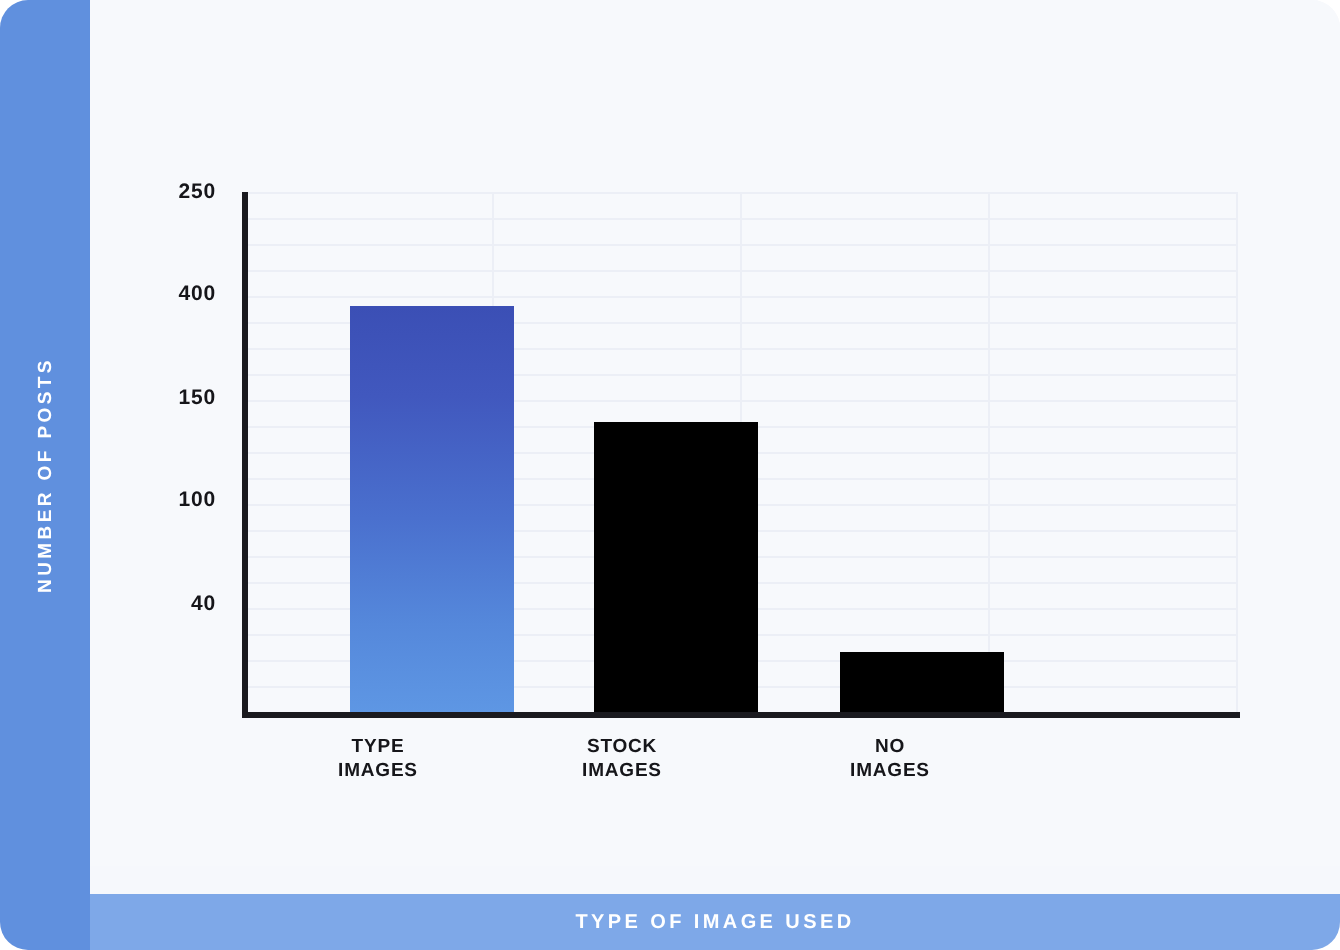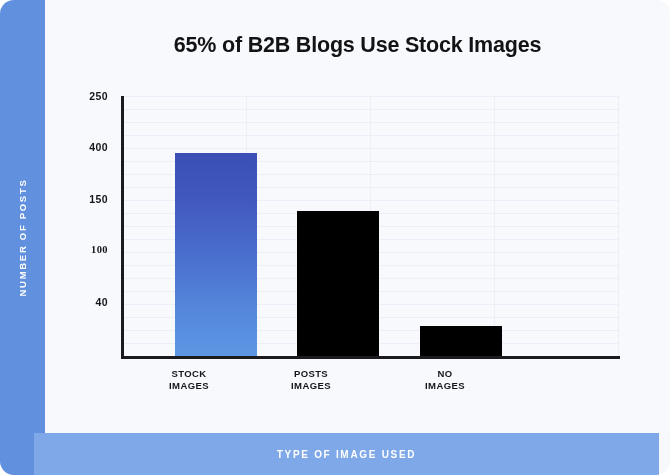--- a/index.html
+++ b/index.html
@@ -26,21 +26,21 @@
   #ylabel-rot span{
     transform:rotate(-90deg);
     white-space:nowrap;
     color:#ffffff;
     font-size:9.5px;
     font-weight:700;
     letter-spacing:1.7px;
   }
   
   #bottom-band{
-    position:absolute;left:34px;bottom:0;width:625px;height:42px;
+    position:absolute;left:45px;bottom:0;width:625px;height:28px;
     background:#7EA8E8;
     display:flex;align-items:center;justify-content:center;
   }
   #bottom-band span{
     color:#ffffff;font-size:10px;font-weight:700;letter-spacing:1.7px;
   }
   
   #card{
     position:absolute;left:45px;top:0;width:625px;height:433px;
     background:#f7f9fc;
@@ -111,21 +111,20 @@
   }
 </style>
 </head>
 <body>
 
 <div id="root">
 
   <div id="card"></div>
 
   <div id="card-title-holder" style="position:absolute;left:45px;top:0;width:625px;height:433px;pointer-events:none;">
-    <div id="chart-title">65% of B2B Blogs Use Stock Images</div>
 
     <div id="plot-wrap">
 
       <div id="plot-area">
 
         <div class="gridline-h" style="top:0px;"></div>
         <div class="gridline-h" style="top:13px;"></div>
         <div class="gridline-h" style="top:26px;"></div>
         <div class="gridline-h" style="top:39px;"></div>
         <div class="gridline-h" style="top:52px;"></div>
@@ -155,29 +154,29 @@
         <div class="bar bar-black" style="left: 175px; width: 82px; height: 146.28px;"></div>
         <div class="bar bar-black" style="left: 298px; width: 82px; height: 30.74px;"></div>
       </div>
 
       <div id="y-axis-line"></div>
       <div id="x-axis-line"></div>
 
       <div class="ytick" style="top:90px;">250</div>
       <div class="ytick" style="top:141px;">400</div>
       <div class="ytick" style="top:193px;">150</div>
-      <div class="ytick" style="top:244px;font-family:Liberation Serif, serif;">100</div>
+      <div class="ytick" style="top:244px;">100</div>
       <div class="ytick" style="top:296px;">40</div>
 
       <div class="xtick" style="left:104px;top:368px;width:80px;">
-        <div>STOCK</div>
+        <div>TYPE</div>
         <div>IMAGES</div>
       </div>
       <div class="xtick" style="left:226px;top:368px;width:80px;">
-        <div>POSTS</div>
+        <div>STOCK</div>
         <div>IMAGES</div>
       </div>
       <div class="xtick" style="left:360px;top:368px;width:80px;">
         <div>NO</div>
         <div>IMAGES</div>
       </div>
 
     </div>
   </div>
 

